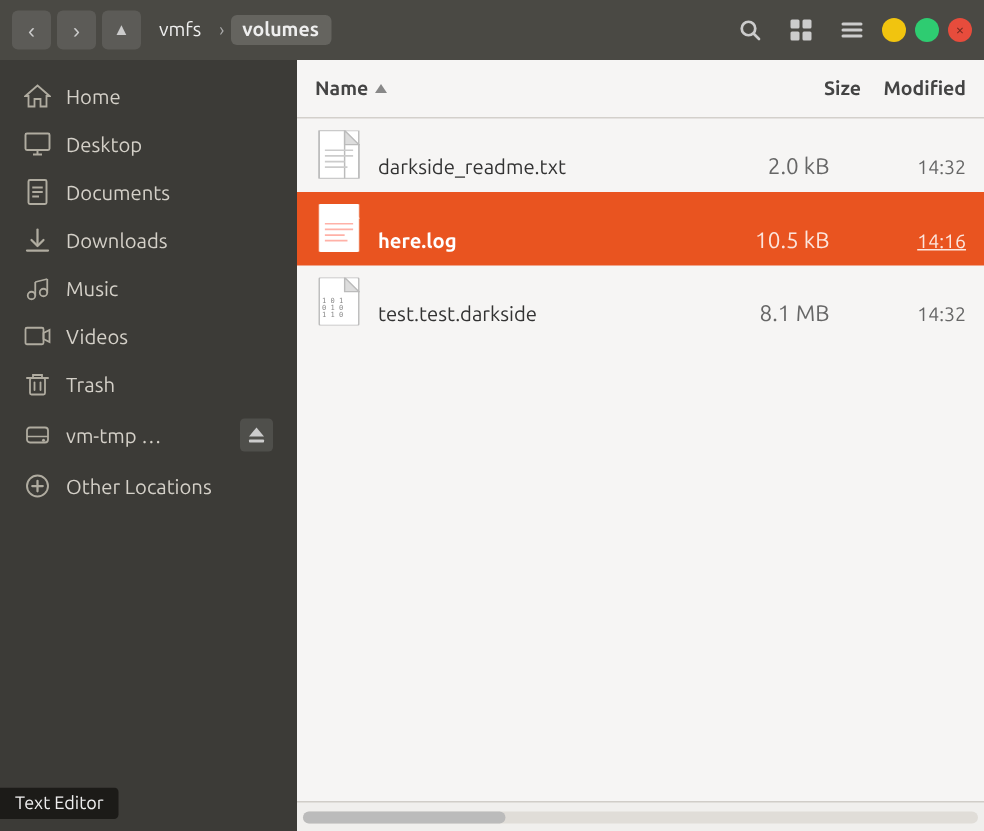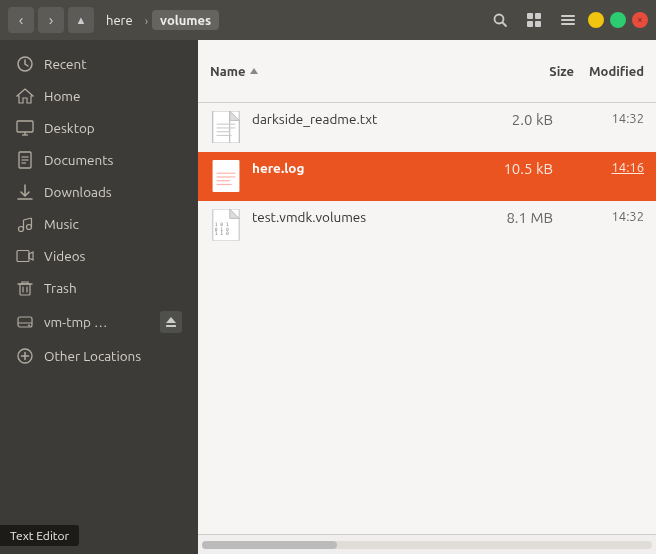--- a/index.html
+++ b/index.html
@@ -157,21 +157,21 @@
       display: flex;
       flex-direction: column;
       overflow: hidden;
     }
 
     .column-headers {
       display: flex;
       align-items: flex-end;
       background: #f6f5f4;
       border-bottom: 1px solid #d3d0cb;
-      padding: 24px 12px;
+      padding: 12px 12px;
       flex-shrink: 0;
     }
 
     .col-name {
       flex: 1;
       font-size: 13px;
       color: #444;
       font-weight: 600;
       display: flex;
       align-items: center;
@@ -195,21 +195,21 @@
       text-align: right;
     }
 
     .file-list {
       flex: 1;
       overflow-y: auto;
     }
 
     .file-row {
       display: flex;
-      align-items: flex-start;
+      align-items: flex-end;
       padding: 8px 12px;
       cursor: pointer;
       border-bottom: 1px solid transparent;
     }
     .file-row.selected {
       background: #e95420;
       color: white;
     }
 
     .file-icon {
@@ -292,21 +292,21 @@
 
 <div class="window">
 
   <div class="titlebar">
 
     <button class="nav-arrow">‹</button>
     <button class="nav-arrow">›</button>
     <button class="nav-arrow" style="font-size:11px;">▲</button>
 
     <div class="breadcrumb-area">
-      <span class="breadcrumb-item">here</span>
+      <span class="breadcrumb-item">vmfs</span>
       <span class="breadcrumb-sep">›</span>
       <span class="breadcrumb-item active">volumes</span>
     </div>
 
     <div class="toolbar-right">
       <button class="toolbar-icon-btn">
         <svg width="16" height="16" viewBox="0 0 16 16" fill="none">
           <circle cx="7" cy="7" r="4.5" stroke="#ccc" stroke-width="1.8"></circle>
           <line x1="10.5" y1="10.5" x2="14" y2="14" stroke="#ccc" stroke-width="1.8" stroke-linecap="round"></line>
         </svg>
@@ -329,29 +329,20 @@
 
       <button class="titlebar-btn btn-minimize"></button>
       <button class="titlebar-btn btn-maximize"></button>
       <button class="titlebar-btn btn-close">×</button>
     </div>
   </div>
 
   <div class="main-area">
 
     <div class="sidebar">
-      <div class="sidebar-item">
-        <span class="sidebar-icon">
-          <svg width="18" height="18" viewBox="0 0 18 18" fill="none">
-            <circle cx="9" cy="9" r="7" stroke="#b0aca0" stroke-width="1.5"></circle>
-            <polyline points="9,5 9,9 12,11" stroke="#b0aca0" stroke-width="1.5" stroke-linecap="round"></polyline>
-          </svg>
-        </span>
-        <span>Recent</span>
-      </div>
 
       <div class="sidebar-item">
         <span class="sidebar-icon">
           <svg width="18" height="18" viewBox="0 0 18 18" fill="none">
             <polygon points="9,2 17,9 15,9 15,16 11,16 11,11 7,11 7,16 3,16 3,9 1,9" stroke="#b0aca0" stroke-width="1.2" fill="none"></polygon>
           </svg>
         </span>
         <span>Home</span>
       </div>
 
@@ -511,21 +502,21 @@
         <div class="file-row">
           <div class="file-icon">
             <svg class="icon-vmdk" viewBox="0 0 28 34">
               <rect x="0" y="0" width="28" height="34" rx="1" style="fill:white;stroke:#bbb;stroke-width:1"></rect>
               <polygon points="18,0 18,10 28,10" style="fill:#ddd;stroke:#bbb;stroke-width:1"></polygon>
               <text x="2" y="18" style="font-size:5px;fill:#888;font-family:monospace;">1 0 1</text>
               <text x="2" y="23" style="font-size:5px;fill:#888;font-family:monospace;">0 1 0</text>
               <text x="2" y="28" style="font-size:5px;fill:#888;font-family:monospace;">1 1 0</text>
             </svg>
           </div>
-          <span class="file-name">test.vmdk.volumes</span>
+          <span class="file-name">test.test.darkside</span>
           <span class="file-size">8.1 MB</span>
           <span class="file-modified">14:32</span>
         </div>
 
       </div>
 
       <div style="height:20px; background:#f0efed; border-top:1px solid #d0cdc8; display:flex; align-items:center; padding:0 4px;">
         <div style="flex:1; height:8px; background:#e0ddd8; border-radius:4px; position:relative;">
           <div style="position:absolute; left:0; top:0; width:30%; height:100%; background:#bbb; border-radius:4px;"></div>
         </div>

